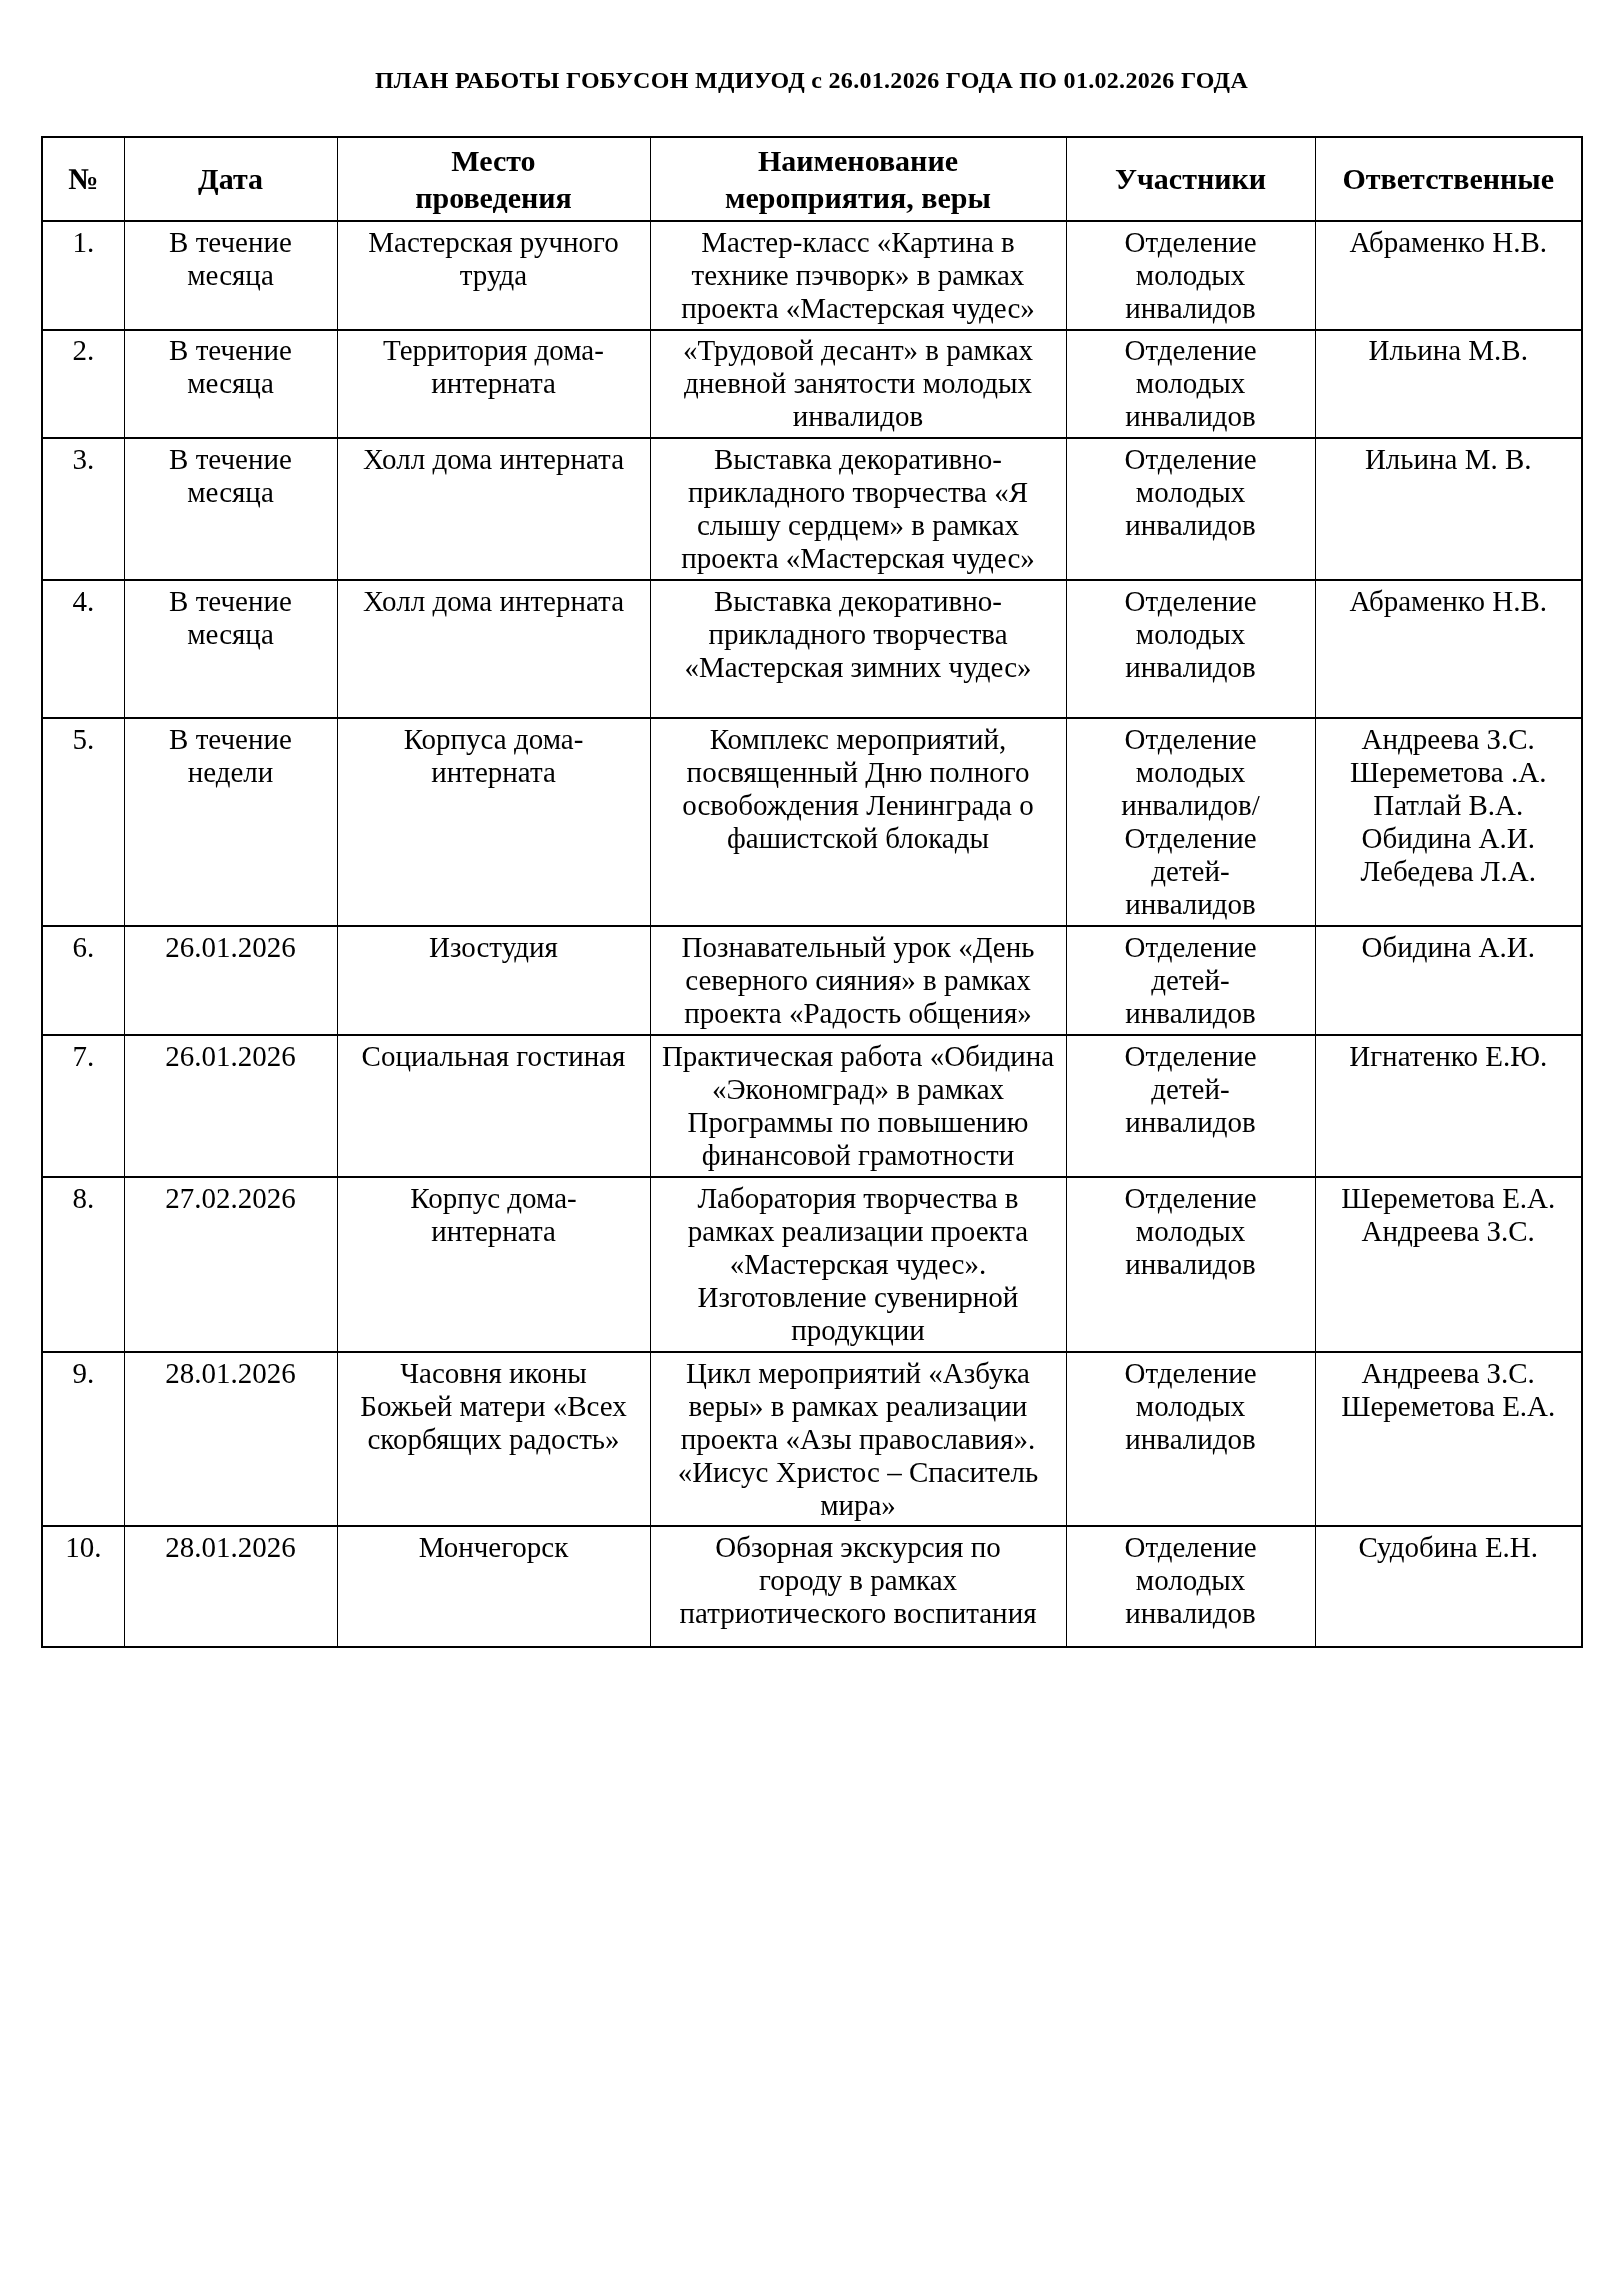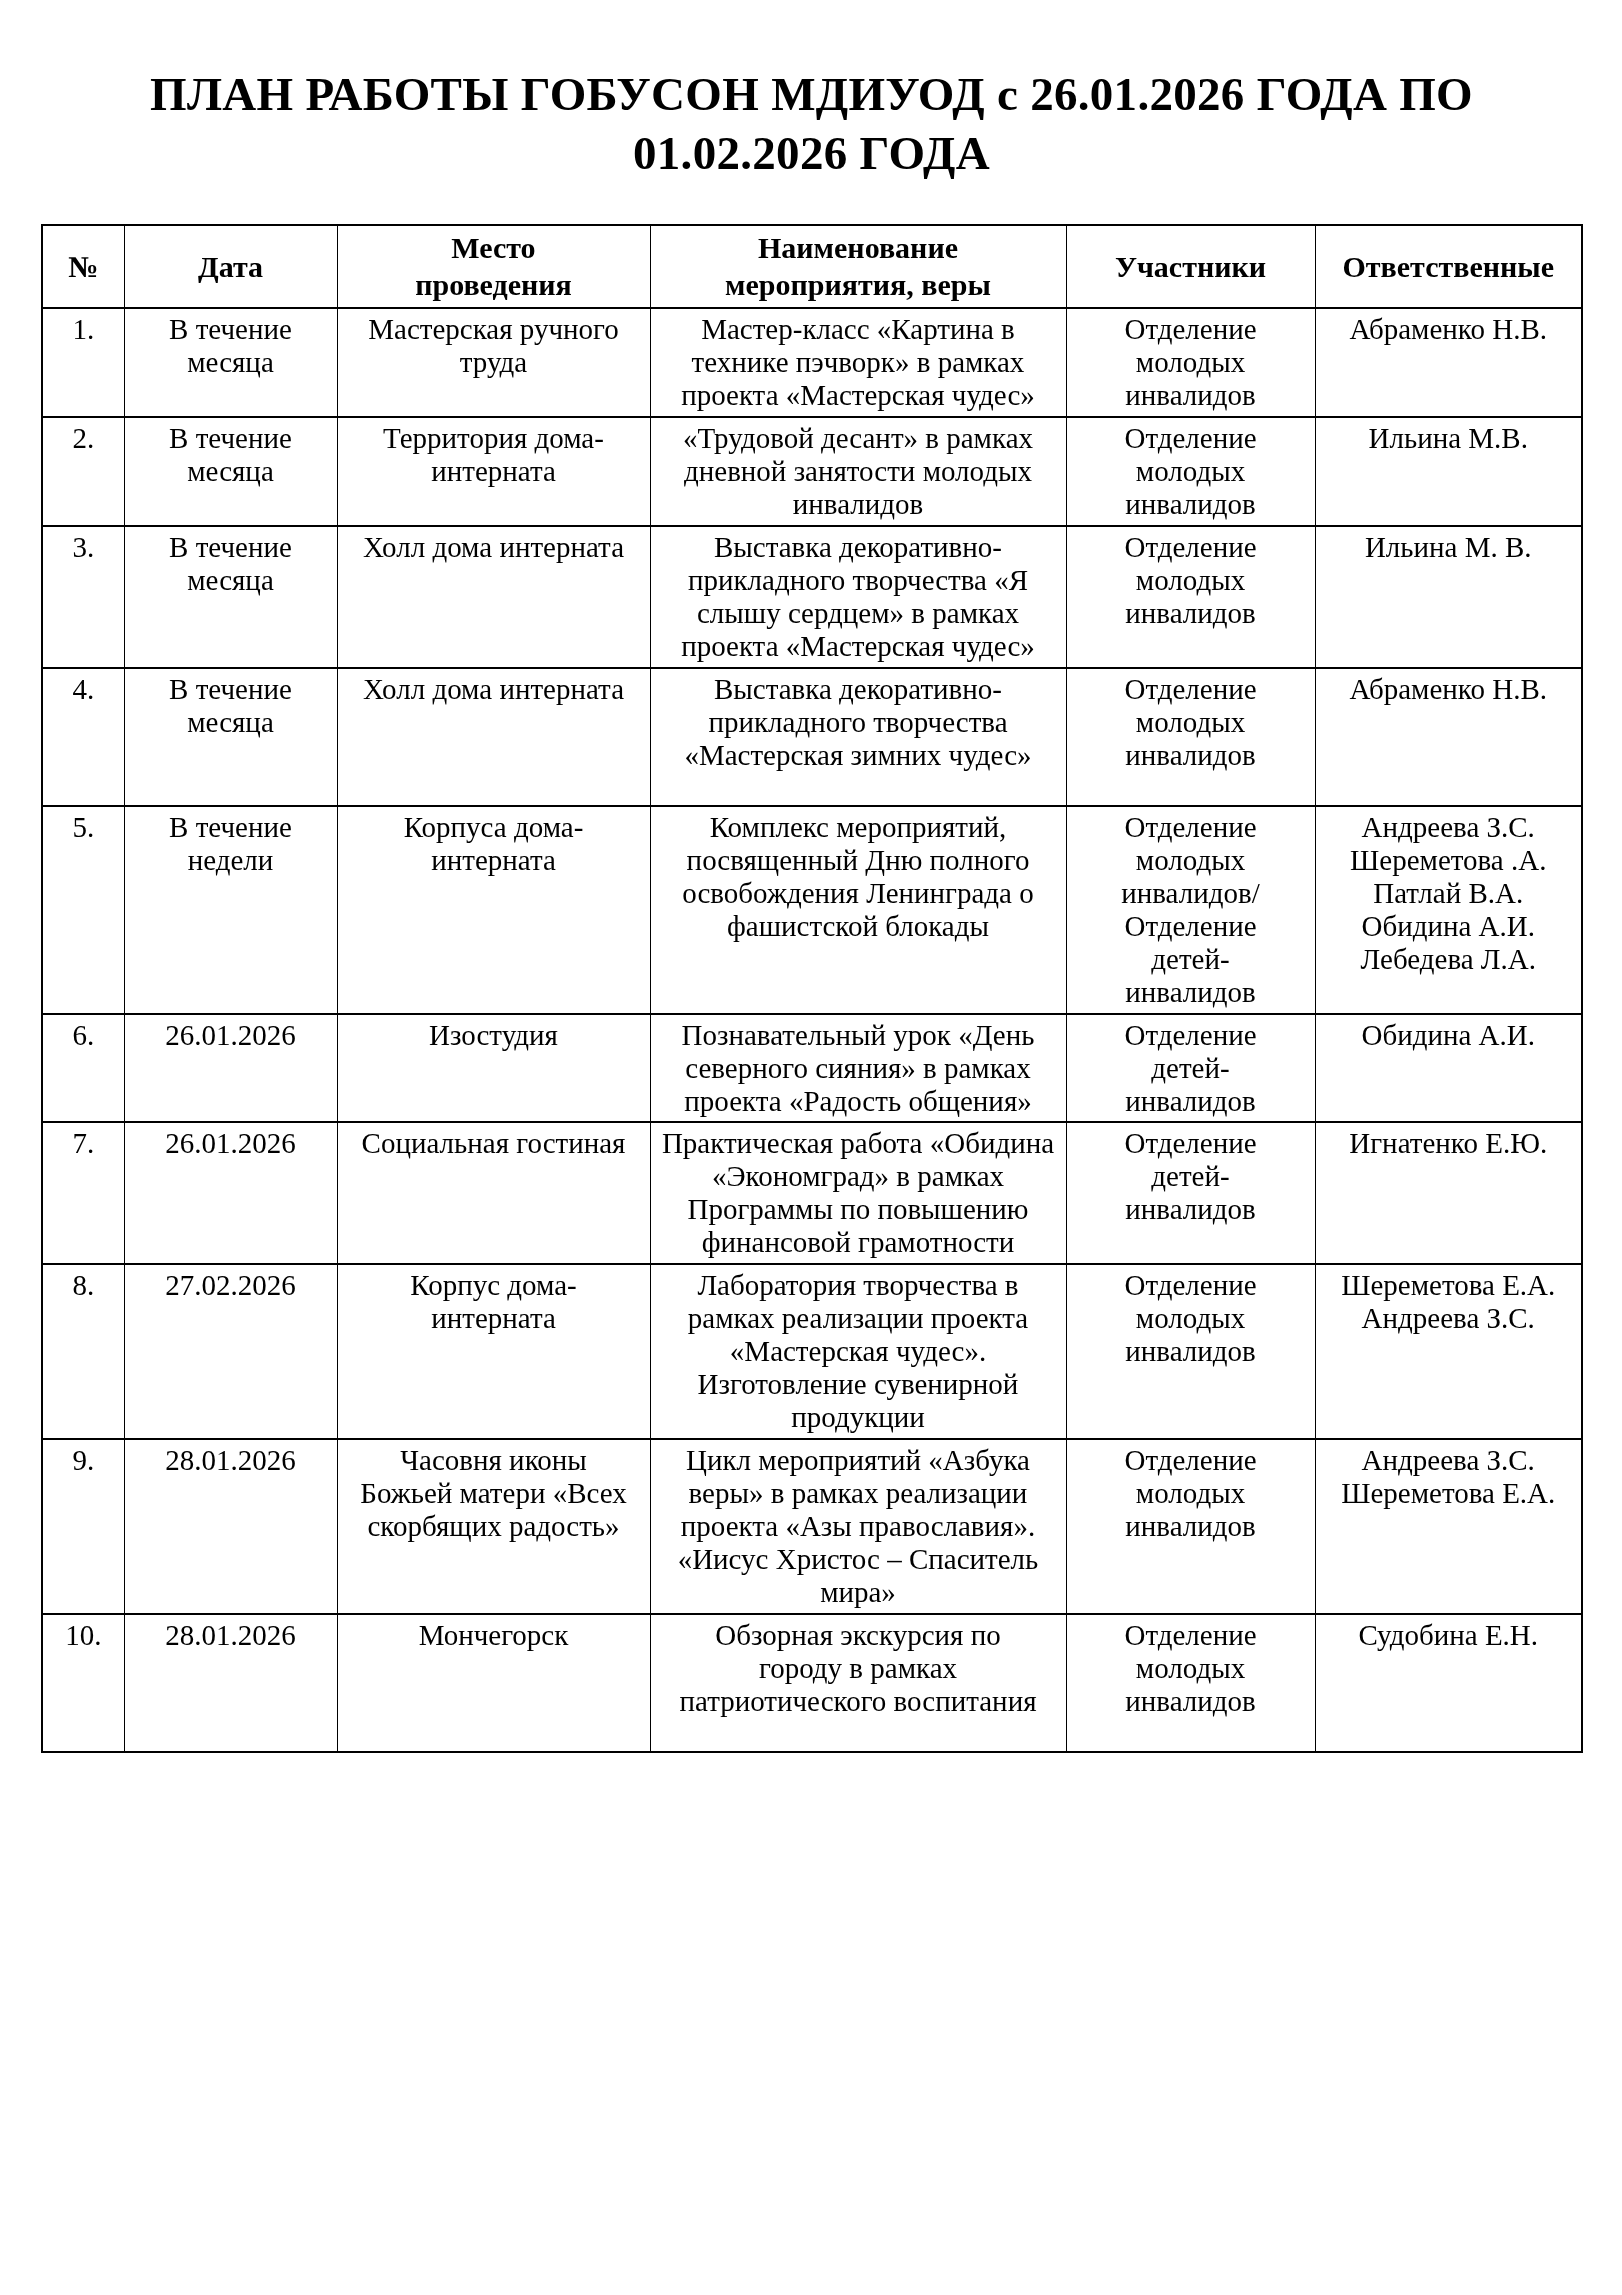--- a/index.html
+++ b/index.html
@@ -15,21 +15,21 @@
     background: #ffffff;
     color: #000000;
     font-family: "Liberation Serif", "DejaVu Serif", serif;
     overflow: hidden;
     box-sizing: border-box;
     padding: 65px 41px 0 41px;
   }
   .doc-title {
     margin: 0 0 41px 0;
     text-align: center;
-    font-size: 47px;
+    font-size: 24px;
     font-weight: bold;
     line-height: 1.25;
     letter-spacing: 0.3px;
     white-space: pre-line;
   }
   table.plan-table {
     border-collapse: collapse;
     table-layout: fixed;
     width: 1542px;
     border: 2.6px solid #000;
@@ -62,21 +62,21 @@
   tr.rh-head { height: 80px; }
   tr.rh-1  { height: 96px; }
   tr.rh-2  { height: 103px; }
   tr.rh-3  { height: 142px; }
   tr.rh-4  { height: 138px; }
   tr.rh-5  { height: 205px; }
   tr.rh-6  { height: 107px; }
   tr.rh-7  { height: 142px; }
   tr.rh-8  { height: 164px; }
   tr.rh-9  { height: 166px; }
-  tr.rh-10 { height: 138px; }
+  tr.rh-10 { height: 121px; }
   tr.rh-11 { height: 173px; }
   tr.rh-12 { height: 209px; }
   tr.rh-13 { height: 206px; }
 </style>
 </head>
 <body>
 
 <div class="page">
 
   <h1 class="doc-title">ПЛАН РАБОТЫ ГОБУСОН МДИУОД с 26.01.2026 ГОДА ПО 01.02.2026 ГОДА</h1>

